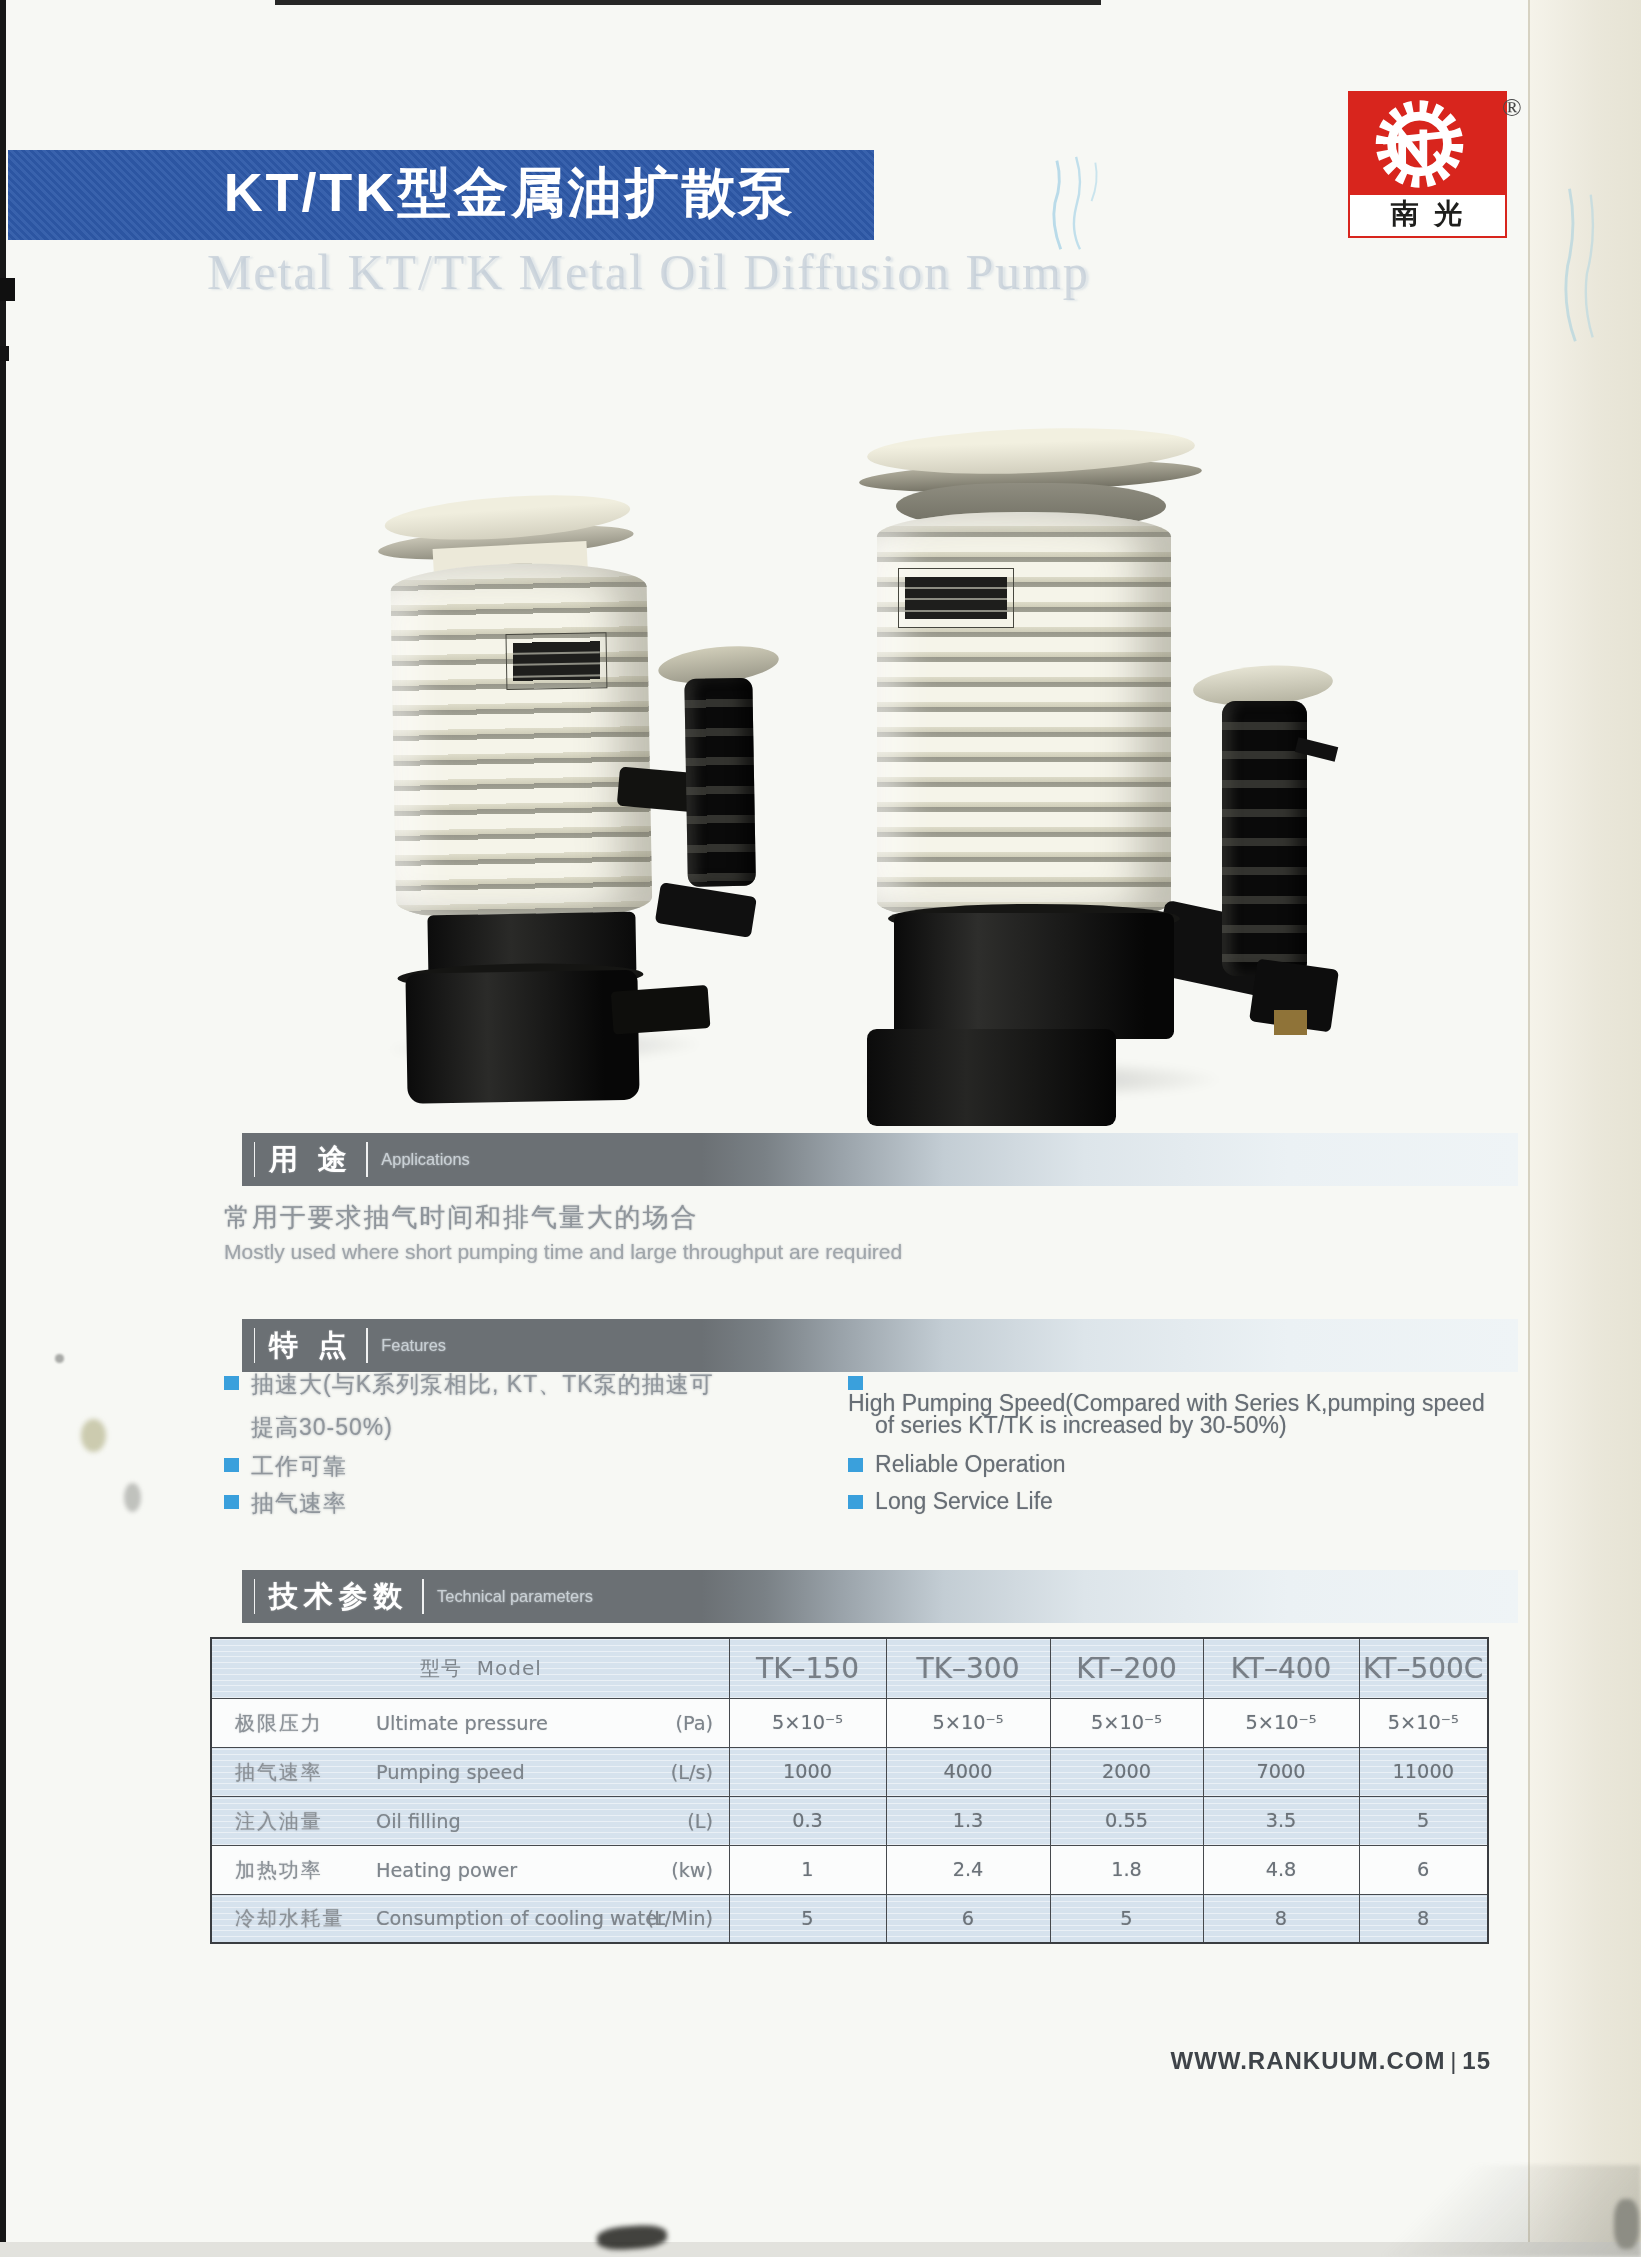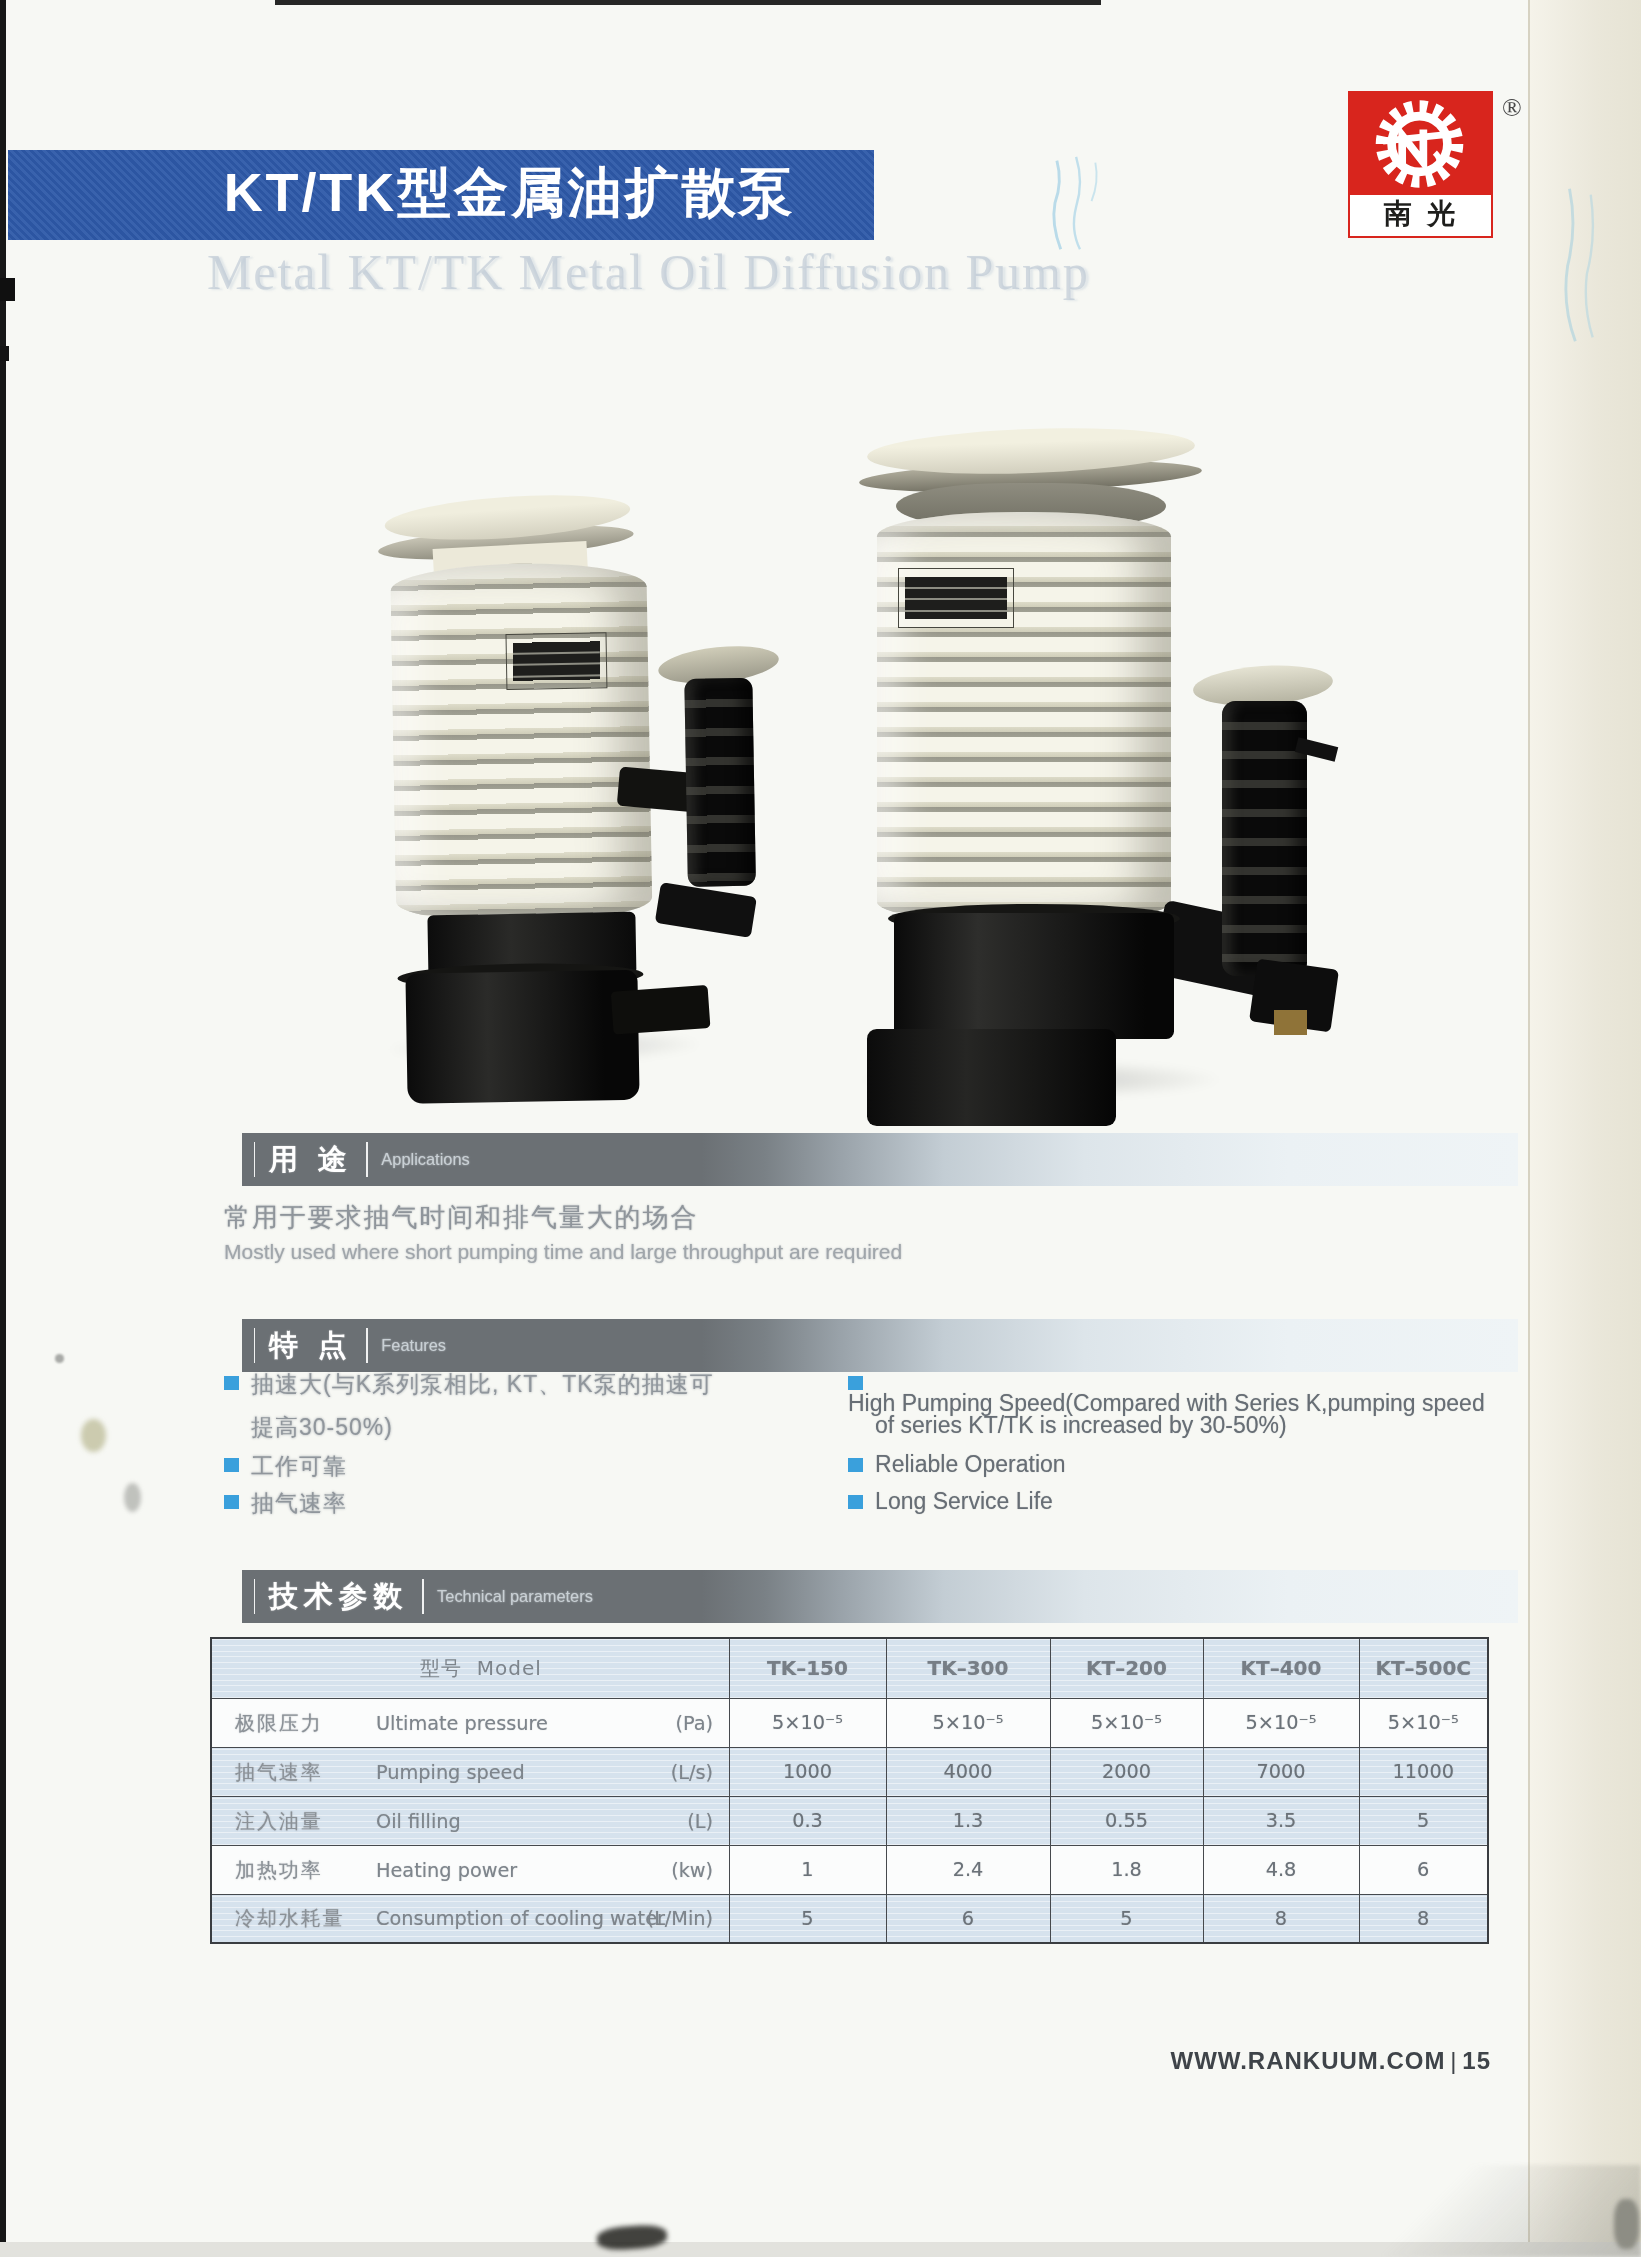--- a/index.html
+++ b/index.html
@@ -34,21 +34,21 @@
   .band{position:absolute;left:7.7px;top:150px;width:866px;height:90px;background:#2e5aa9;
       background-image:repeating-linear-gradient(45deg,rgba(255,255,255,.05) 0 2.9px,rgba(0,0,30,.05) 2.9px 5.8px);}
   .band .title{position:absolute;left:216px;top:50%;transform:translateY(-52%);
       color:#ffffff;font-size:54px;font-weight:bold;letter-spacing:2.9px;white-space:nowrap;
       font-family:"Liberation Sans","DejaVu Sans",sans-serif;}
   .ghost-subtitle{position:absolute;left:207px;top:243px;width:1159px;
       font-family:"Liberation Serif","DejaVu Serif",serif;font-size:50px;letter-spacing:1.9px;
       color:rgba(178,192,206,.55);text-shadow:2.9px 1px 1.9px rgba(205,215,224,.5);white-space:nowrap;}
 
   
-  .logo{position:absolute;left:1348px;top:91px;width:145px;height:147px;border:2.9px solid #d8251d;
+  .logo{position:absolute;left:1348px;top:91px;width:159px;height:147px;border:2.9px solid #d8251d;
       background:#ffffff;box-sizing:border-box;}
   .logo-red{position:relative;width:100%;height:102px;background:#d8251d;}
   .logo-band{display:flex;align-items:center;justify-content:center;height:37px;
       font-size:28px;font-weight:bold;color:#1e1e1c;letter-spacing:15.4px;padding-left:13.5px;}
   .reg-mark{position:absolute;left:1502px;top:93px;font-size:26px;color:#4a4a4a;
       font-family:"Liberation Serif","DejaVu Serif",serif;}
 
   
   .pump{position:absolute;}
   .pump *{position:absolute;}
@@ -96,21 +96,21 @@
   .cell-first{position:relative;}
   .cell-first .zh{position:absolute;left:23px;top:50%;transform:translateY(-50%);
       font-size:20px;color:#8b9197;letter-spacing:1.9px;white-space:nowrap;text-shadow:0 0 1.4px rgba(140,146,152,.8);}
   .cell-first .en{position:absolute;left:164px;top:50%;transform:translateY(-50%);
       font-size:19.3px;color:#7e858c;white-space:nowrap;text-shadow:0 0 1px rgba(130,136,142,.6);}
   .cell-first .unit{position:absolute;right:15.4px;top:50%;transform:translateY(-50%);
       font-size:19.3px;color:#7e858c;text-shadow:0 0 1px rgba(130,136,142,.6);}
   .hdr .cell-first .model-lab{position:absolute;left:208px;top:50%;transform:translateY(-50%);
       font-size:20px;color:#7d848b;letter-spacing:1px;white-space:nowrap;}
   .cell-val{text-align:center;font-size:19.3px;color:#6b7279;text-shadow:0 0 1px rgba(110,118,124,.5);}
-  .hdr .cell-val{font-size:20px;color:#777e86;font-weight:bold;}
+  .hdr .cell-val{font-size:28px;color:#777e86;}
 
   
   .footer{position:absolute;top:2047px;left:1139px;width:352px;text-align:right;
       font-size:24px;font-weight:bold;color:#3f4449;letter-spacing:1px;white-space:nowrap;}
   .footer .sep{margin:0 4.8px;font-weight:normal;}
 </style>
 </head>
 <body>
 
 <div id="page">

